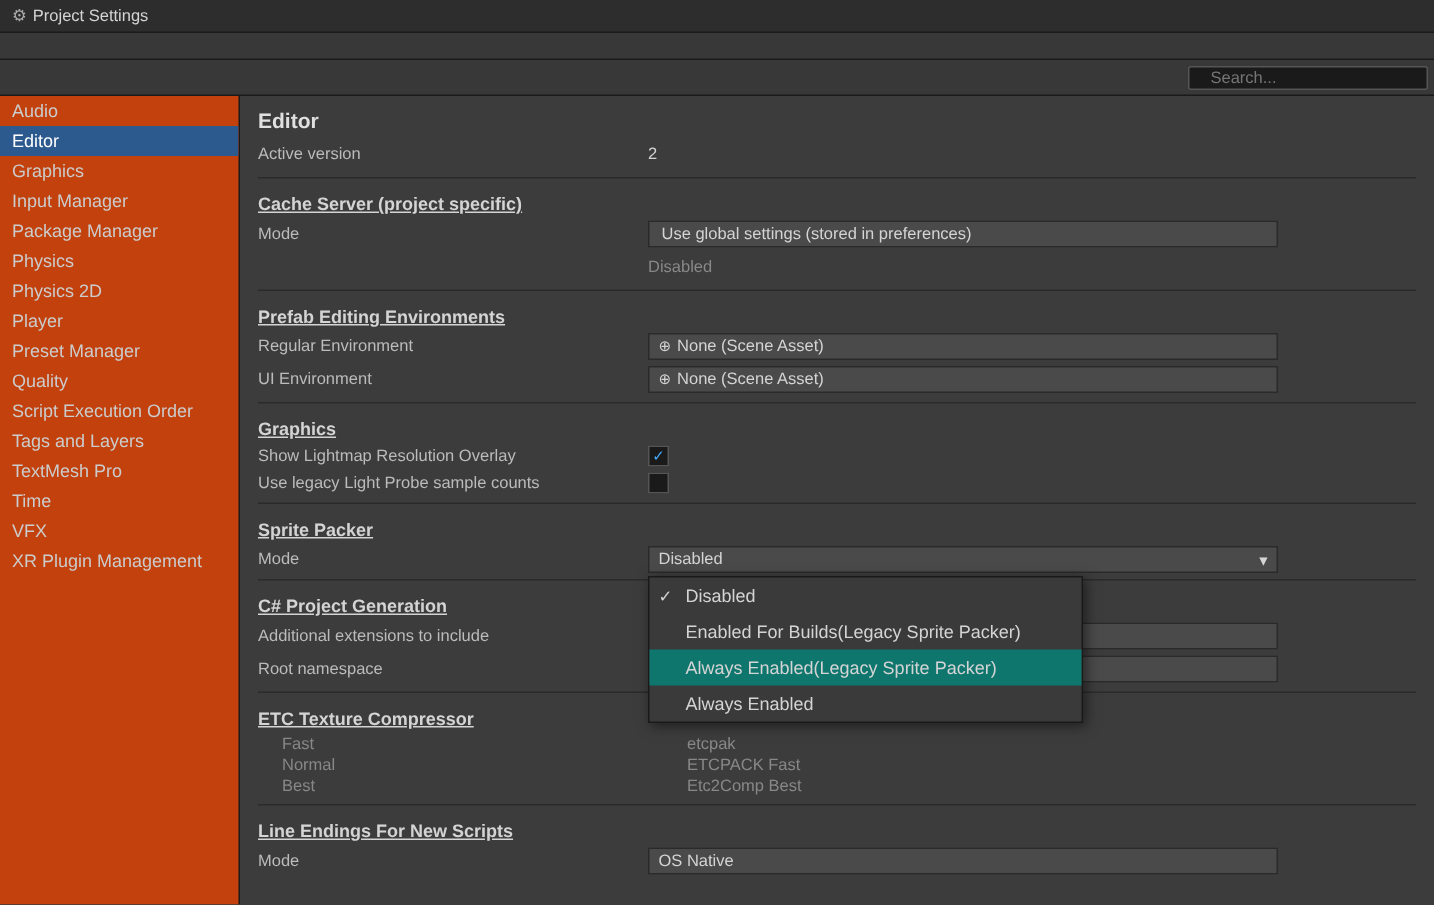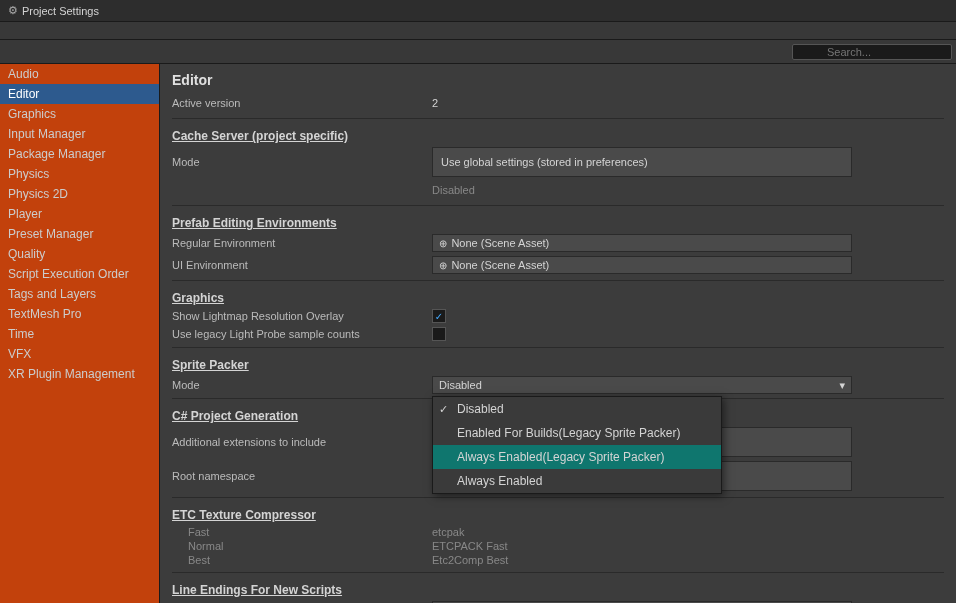--- a/index.html
+++ b/index.html
@@ -47,21 +47,21 @@
       padding: 0 4px;
       border-bottom: 1px solid #1a1a1a;
     }
     .search-input {
       width: 160px;
       height: 16px;
       background: #1a1a1a;
       border: 1px solid #555;
       color: #d4d4d4;
       font-size: 11px;
-      padding: 0 4px 0 34px;
+      padding: 0 4px 0 14px;
       border-radius: 2px;
       position: relative;
     }
     .search-container {
       position: relative;
     }
     .search-icon-inner {
       position: absolute;
       left: 4px;
       top: 50%;
@@ -154,21 +154,21 @@
     }
 
     .button-wide {
       background: #4a4a4a;
       border: 1px solid #2a2a2a;
       color: #d4d4d4;
       font-size: 11px;
       padding: 2px 8px;
       cursor: pointer;
       width: 420px;
-      height: 30px;
+      height: 18px;
       text-align: left;
     }
 
     .greyed {
       color: #888;
       font-size: 11px;
     }
 
     .checkbox-row {
       display: flex;
@@ -236,20 +236,21 @@
       position: absolute;
       left: 6px;
       font-size: 11px;
     }
 
     
     .behavior-row {
       display: flex;
       align-items: center;
       margin-bottom: 2px;
+      gap: 26px;
     }
     .behavior-label {
       width: 260px;
       padding-left: 16px;
       flex-shrink: 0;
       color: #888;
       font-size: 11px;
     }
     .behavior-value {
       color: #888;

